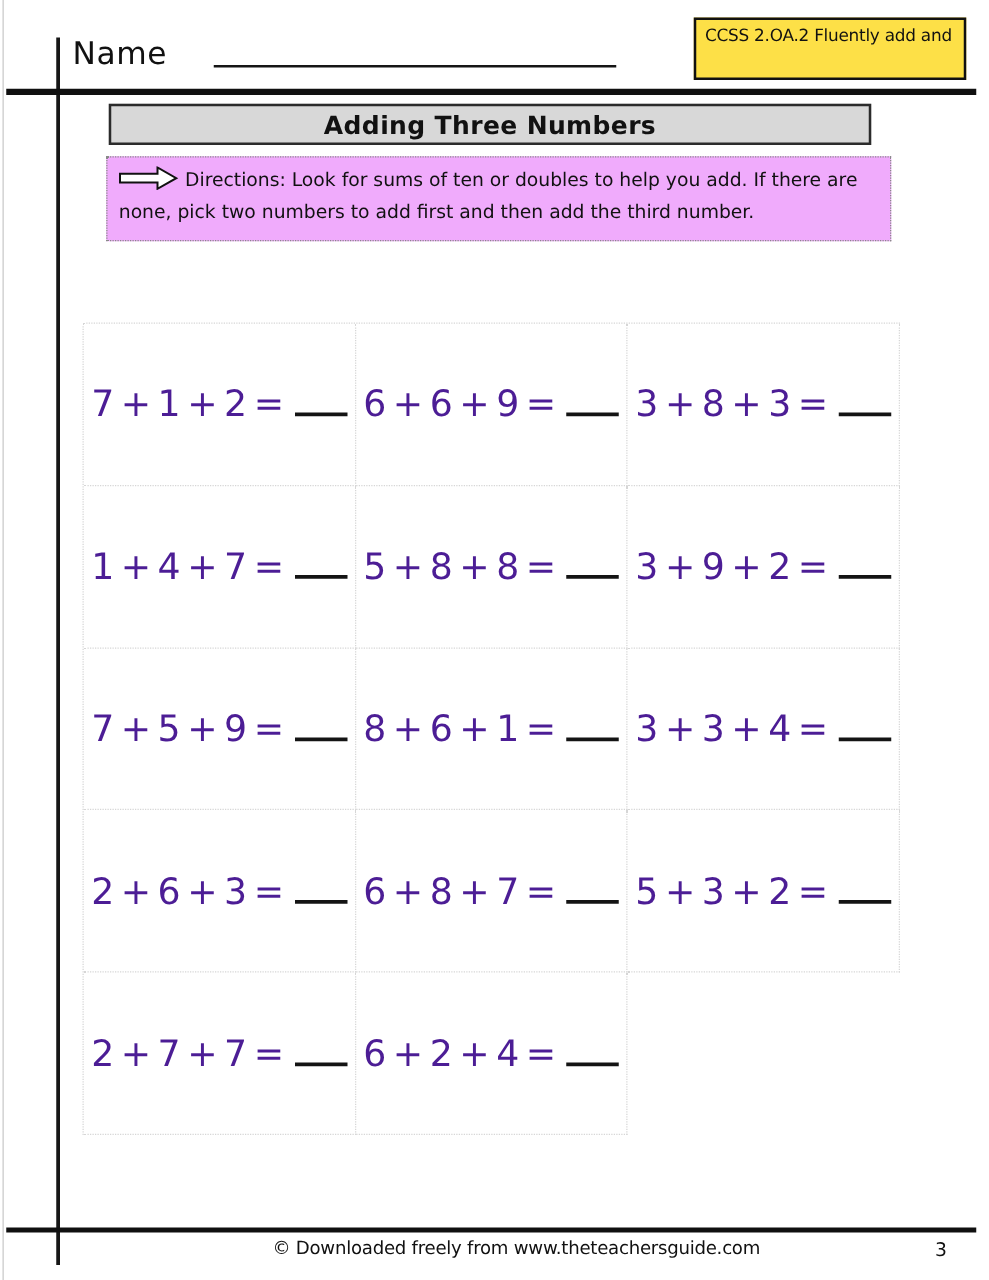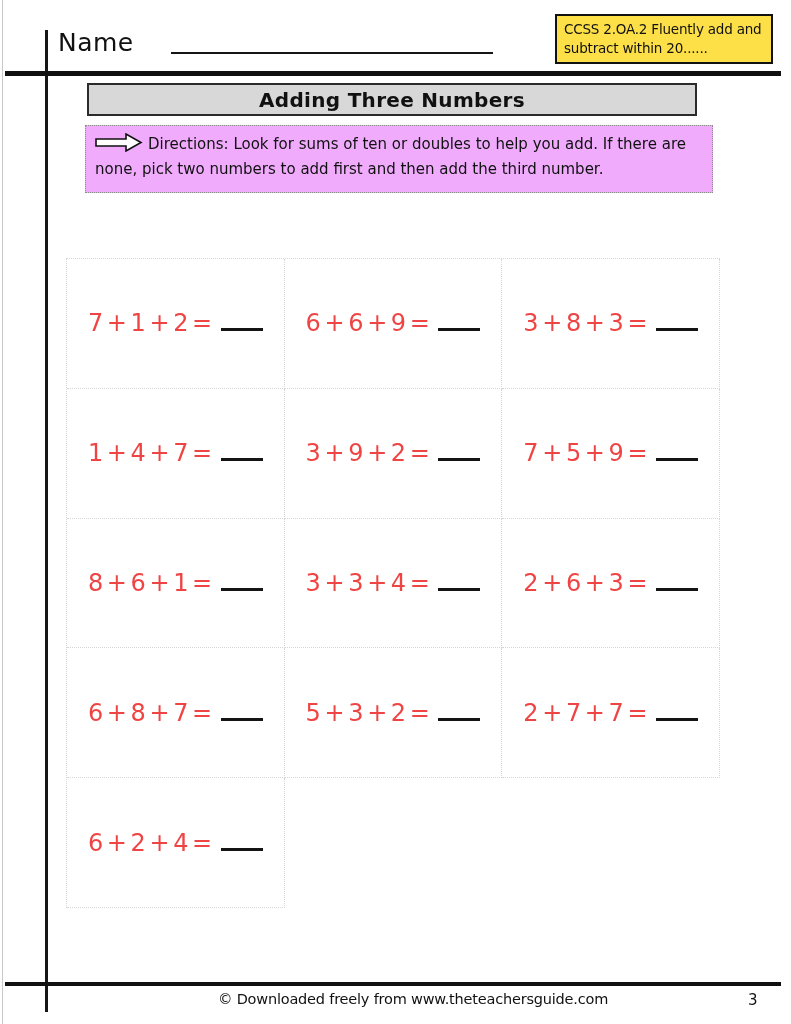--- a/index.html
+++ b/index.html
@@ -73,22 +73,22 @@
     grid-template-rows: repeat(5, 1fr);
     border-top: 1px dotted #d6d6d6;
     border-left: 1px dotted #d6d6d6;
   }
   .problem-cell {
     border-right: 1px dotted #d6d6d6;
     border-bottom: 1px dotted #d6d6d6;
     display: flex; align-items: center; justify-content: center;
   }
   .equation {
-    font-size: 24px; letter-spacing: -0.5px; word-spacing: -3px;
-    white-space: nowrap; color: #ef4444;
+    font-size: 29px; letter-spacing: -0.5px; word-spacing: -3px;
+    white-space: nowrap; color: #4c1d95;
   }
   .answer-blank {
     display: inline-block; width: 42px; height: 2px;
     border-bottom: 3px solid #141414; margin-left: 9px;
   }
   
   .footer-credit {
     position: absolute; left: 0; top: 991px; width: 791px;
     text-align: center; font-size: 14.5px; letter-spacing: -0.2px; padding-left: 35px;
   }
@@ -104,21 +104,20 @@
 <div class="v-rule"></div>
 <div class="h-rule-top"></div>
 
 <div class="name-row">
   <span>Name</span>
     <span class="name-underline"></span>
 </div>
 
 <div class="ccss-box">
   <div>CCSS  2.OA.2  Fluently add and</div>
-  <div>subtract within 20......</div>
 </div>
 
 <div class="title-bar">
   <span>Adding Three Numbers</span>
 </div>
 
 <div class="directions-box">
   <span class="dir-arrow"><svg width="48" height="19" viewBox="0 0 48 19">
         <polygon points="1,6 31,6 31,1 46,9.5 31,18 31,13 1,13" fill="#ffffff" stroke="#111111" stroke-width="1.6"></polygon>
       </svg></span><span>Directions: Look for sums of ten or doubles to help you add.  If there are none, pick two numbers to add first and then add the third number.</span>
@@ -129,20 +128,23 @@
       <span class="equation">7 + 1 + 2 =<span class="answer-blank"></span></span>
     </div>
     <div class="problem-cell">
       <span class="equation">6 + 6 + 9 =<span class="answer-blank"></span></span>
     </div>
     <div class="problem-cell">
       <span class="equation">3 + 8 + 3 =<span class="answer-blank"></span></span>
     </div>
     <div class="problem-cell">
       <span class="equation">1 + 4 + 7 =<span class="answer-blank"></span></span>
+    </div>
+    <div class="problem-cell">
+      <span class="equation">5 + 8 + 8 =<span class="answer-blank"></span></span>
     </div>
     <div class="problem-cell">
       <span class="equation">3 + 9 + 2 =<span class="answer-blank"></span></span>
     </div>
     <div class="problem-cell">
       <span class="equation">7 + 5 + 9 =<span class="answer-blank"></span></span>
     </div>
     <div class="problem-cell">
       <span class="equation">8 + 6 + 1 =<span class="answer-blank"></span></span>
     </div>

